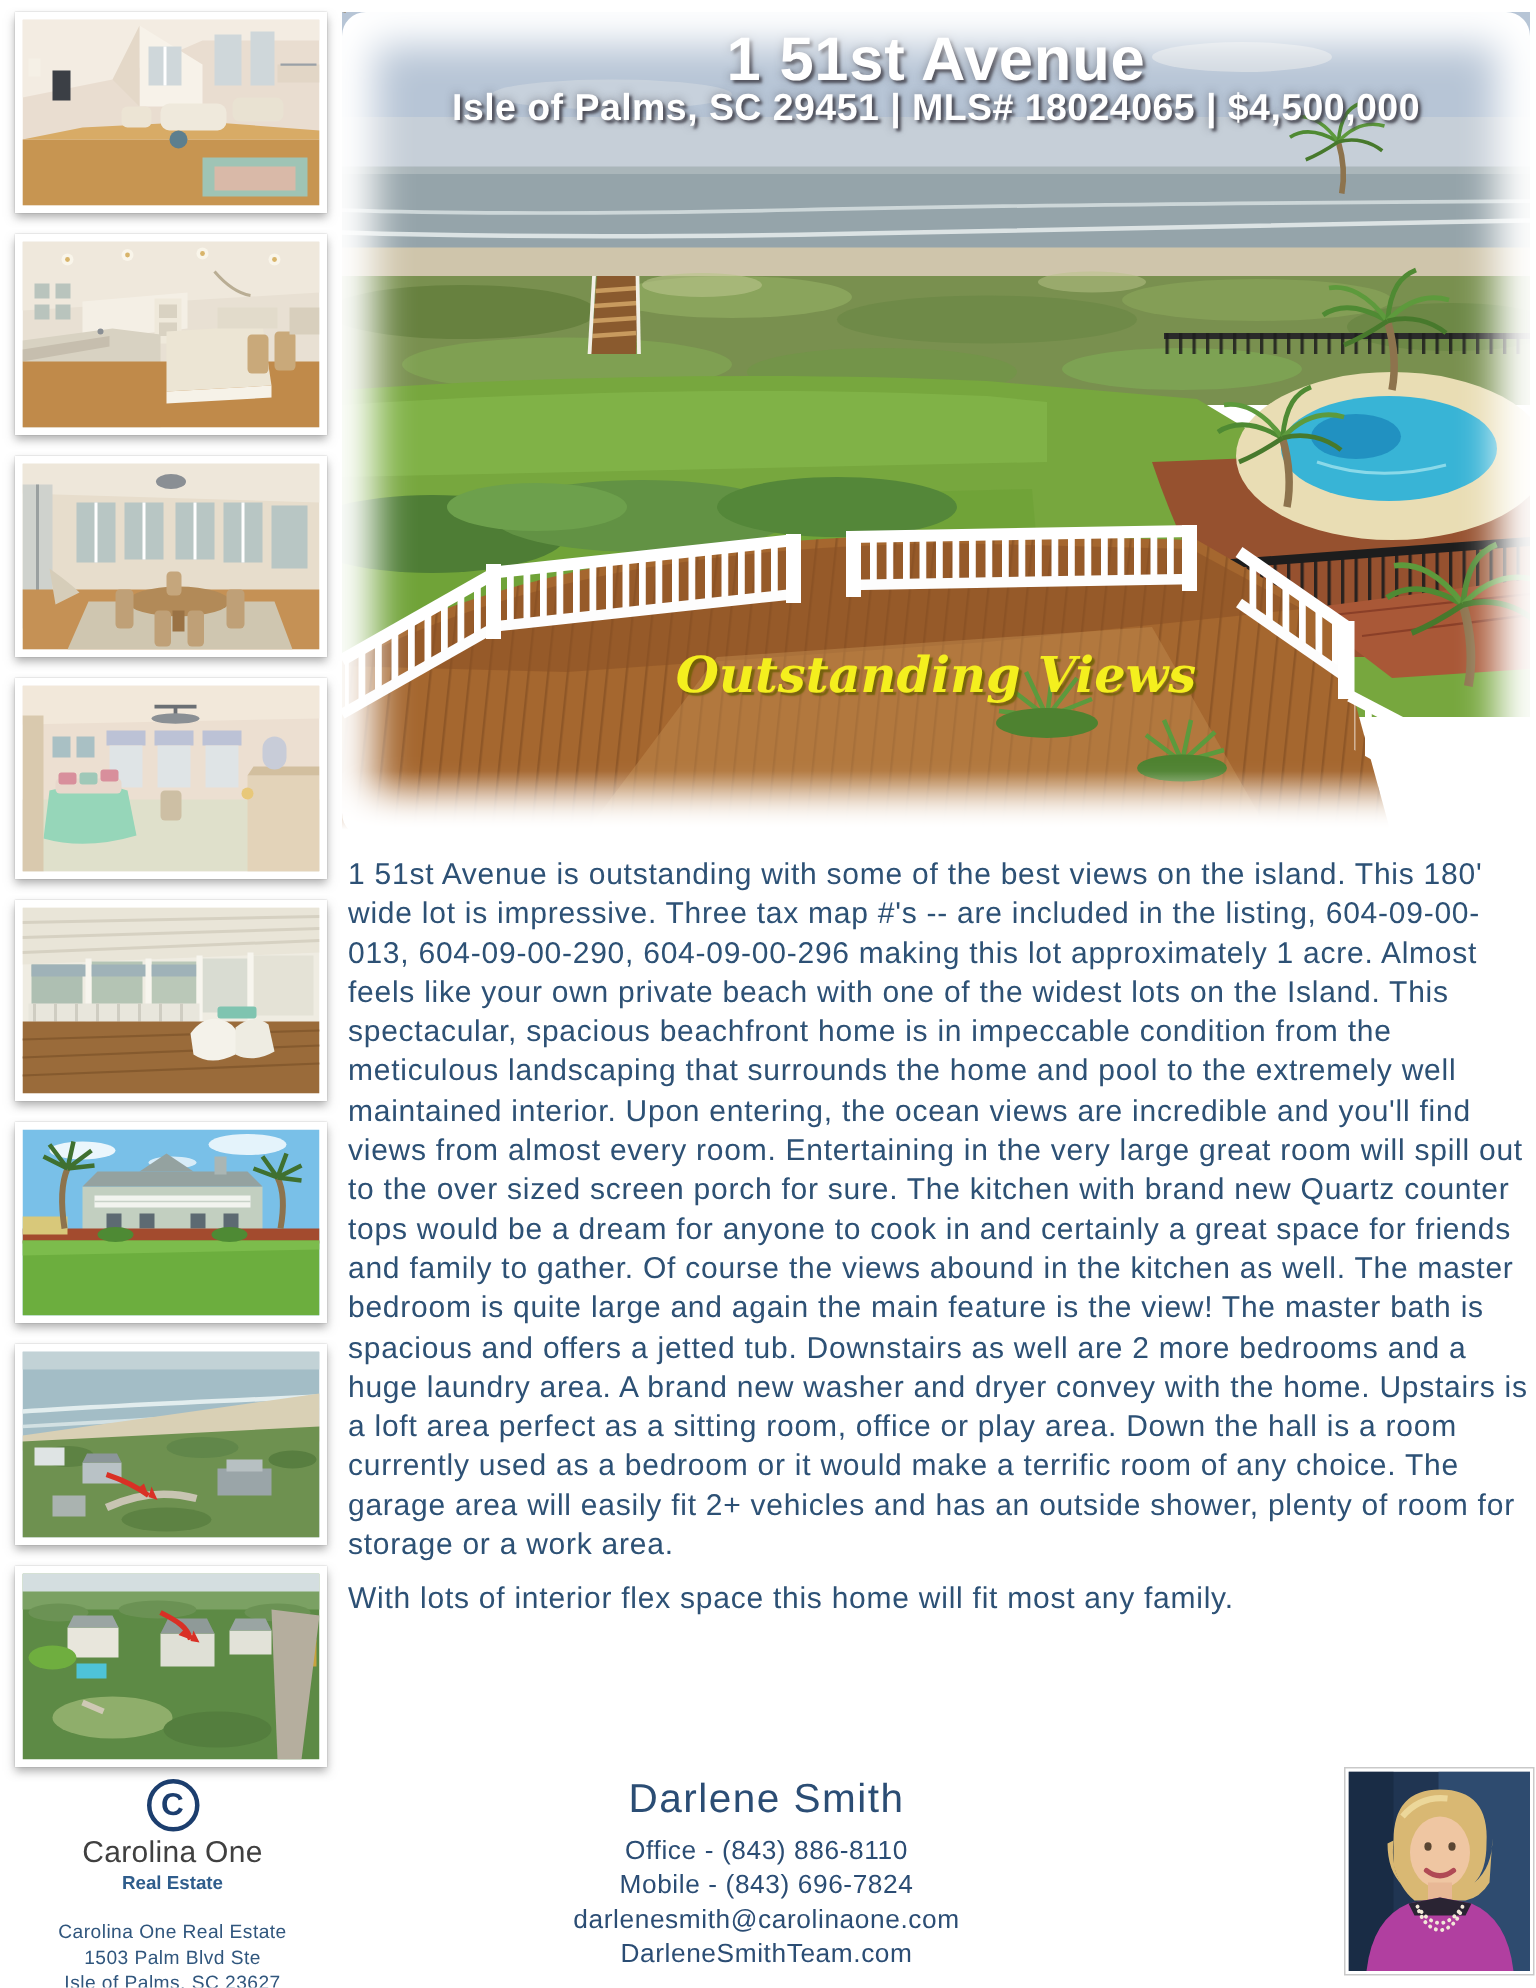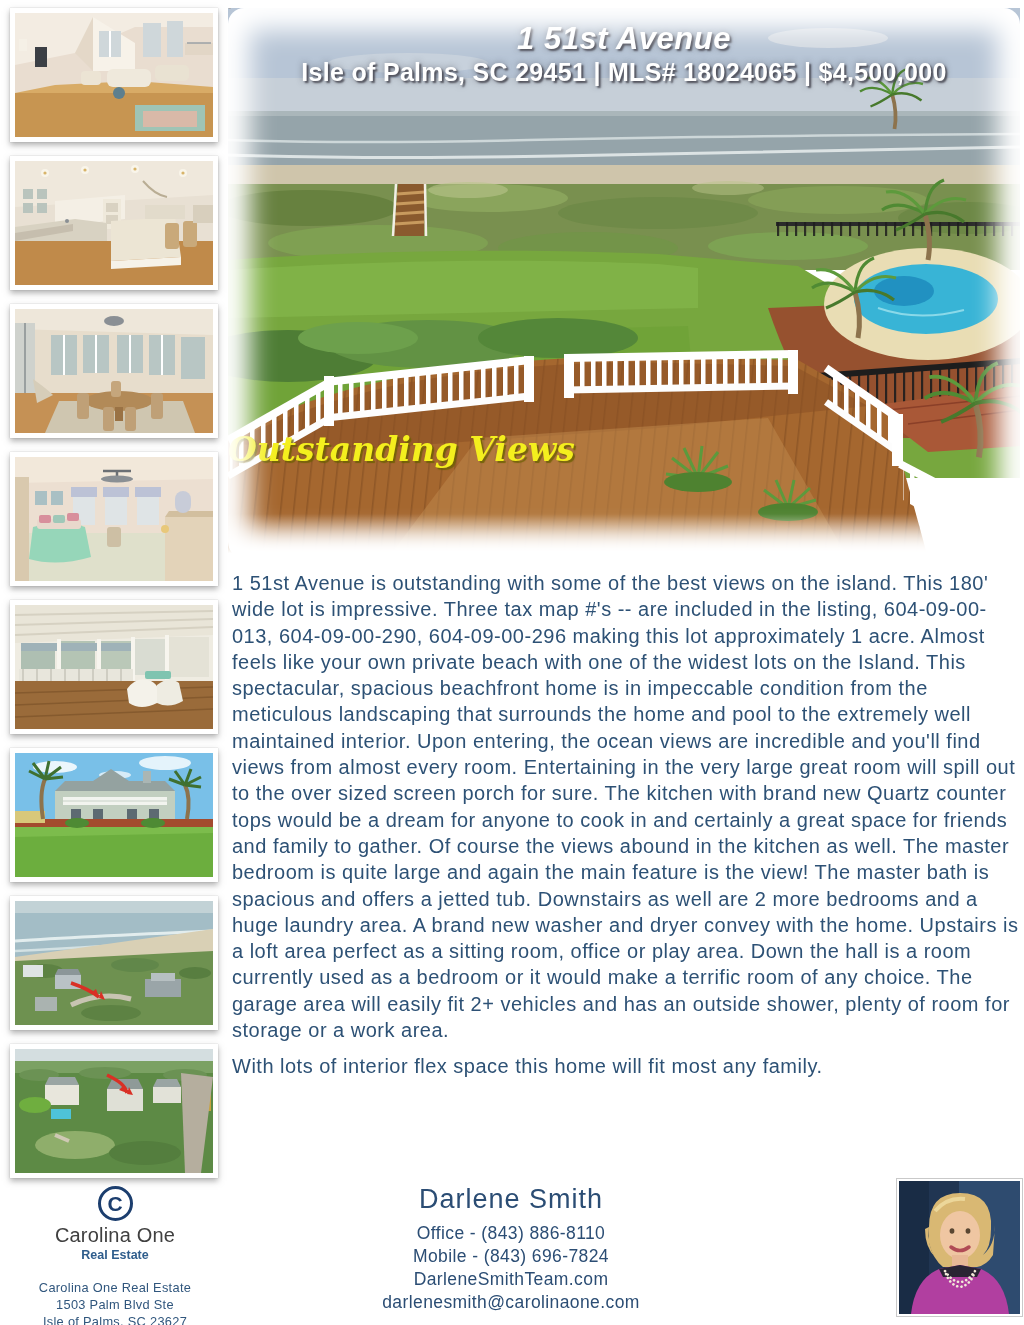--- a/index.html
+++ b/index.html
@@ -13,23 +13,23 @@
 
   
   .hero{position:absolute;left:228px;top:8px;width:792px;height:550px;}
   .hero>svg{position:absolute;left:0;top:0;width:792px;height:550px;}
   .hero-fade{position:absolute;left:0;top:0;right:0;bottom:0;pointer-events:none;
              box-shadow:inset 0 0 26px 22px #fff;border-radius:16px;}
   .hero-bottomfade{position:absolute;left:0;right:0;bottom:-2px;height:46px;pointer-events:none;
              background:linear-gradient(to bottom,rgba(255,255,255,0),#fff 85%);}
   .hero-title{position:absolute;left:0;top:13px;width:100%;text-align:center;color:#fff;font-weight:bold;
               text-shadow:2px 2px 2px rgba(70,70,80,.9),0 0 6px rgba(60,60,70,.5);}
-  .hero-title-line1{font-size:31px;letter-spacing:.5px;line-height:36px;font-style:italic;}
+  .hero-title-line1{font-size:41px;letter-spacing:.5px;line-height:36px;}
   .hero-title-line2{font-size:25px;letter-spacing:.3px;line-height:31px;}
-  .hero-slogan{position:absolute;left:0;top:421px;width:100%;
+  .hero-slogan{position:absolute;left:0;top:421px;width:100%;text-align:center;
                font-family:"DejaVu Serif",serif;font-style:italic;font-weight:bold;
                color:#f4ef1e;font-size:33px;line-height:41px;
                text-shadow:2px 2px 1px rgba(105,95,0,.8);}
 
   
   .description{position:absolute;left:232px;top:570px;width:790px;text-align:left;
                color:#2d5175;font-size:20px;line-height:26.3px;letter-spacing:.5px;}
   .description p{margin:0 0 10px 0;}
 
   
@@ -432,22 +432,22 @@
       <div>Carolina One Real Estate</div>
       <div>1503 Palm Blvd Ste</div>
       <div>Isle of Palms, SC 23627</div>
     </div>
   </div>
 
   <div class="agent">
     <div class="agent-name">Darlene Smith</div>
     <div class="agent-line">Office - (843) 886-8110</div>
     <div class="agent-line">Mobile - (843) 696-7824</div>
+    <div class="agent-line">darlenesmith@carolinaone.com</div>
     <div class="agent-line">DarleneSmithTeam.com</div>
-    <div class="agent-line">darlenesmith@carolinaone.com</div>
   </div>
 
   <div class="agent-photo">
     <svg viewBox="0 0 121 133" preserveAspectRatio="none">
       <rect width="121" height="133" fill="#203552"></rect>
       <rect x="60" y="0" width="61" height="133" fill="#3a5d86" opacity=".55"></rect>
       <rect x="0" y="0" width="30" height="133" fill="#15263e" opacity=".6"></rect>
       <path d="M30,46 Q30,12 61,12 Q94,12 92,48 Q92,66 84,74 Q96,64 96,44 L94,74 Q88,84 78,86 L44,86 Q34,78 30,62 Z" fill="#d9b873"></path>
       <path d="M36,30 Q48,16 66,18" stroke="#ecd79a" stroke-width="4" fill="none"></path>
       <ellipse cx="61" cy="54" rx="20" ry="24" fill="#efc6a2"></ellipse>

